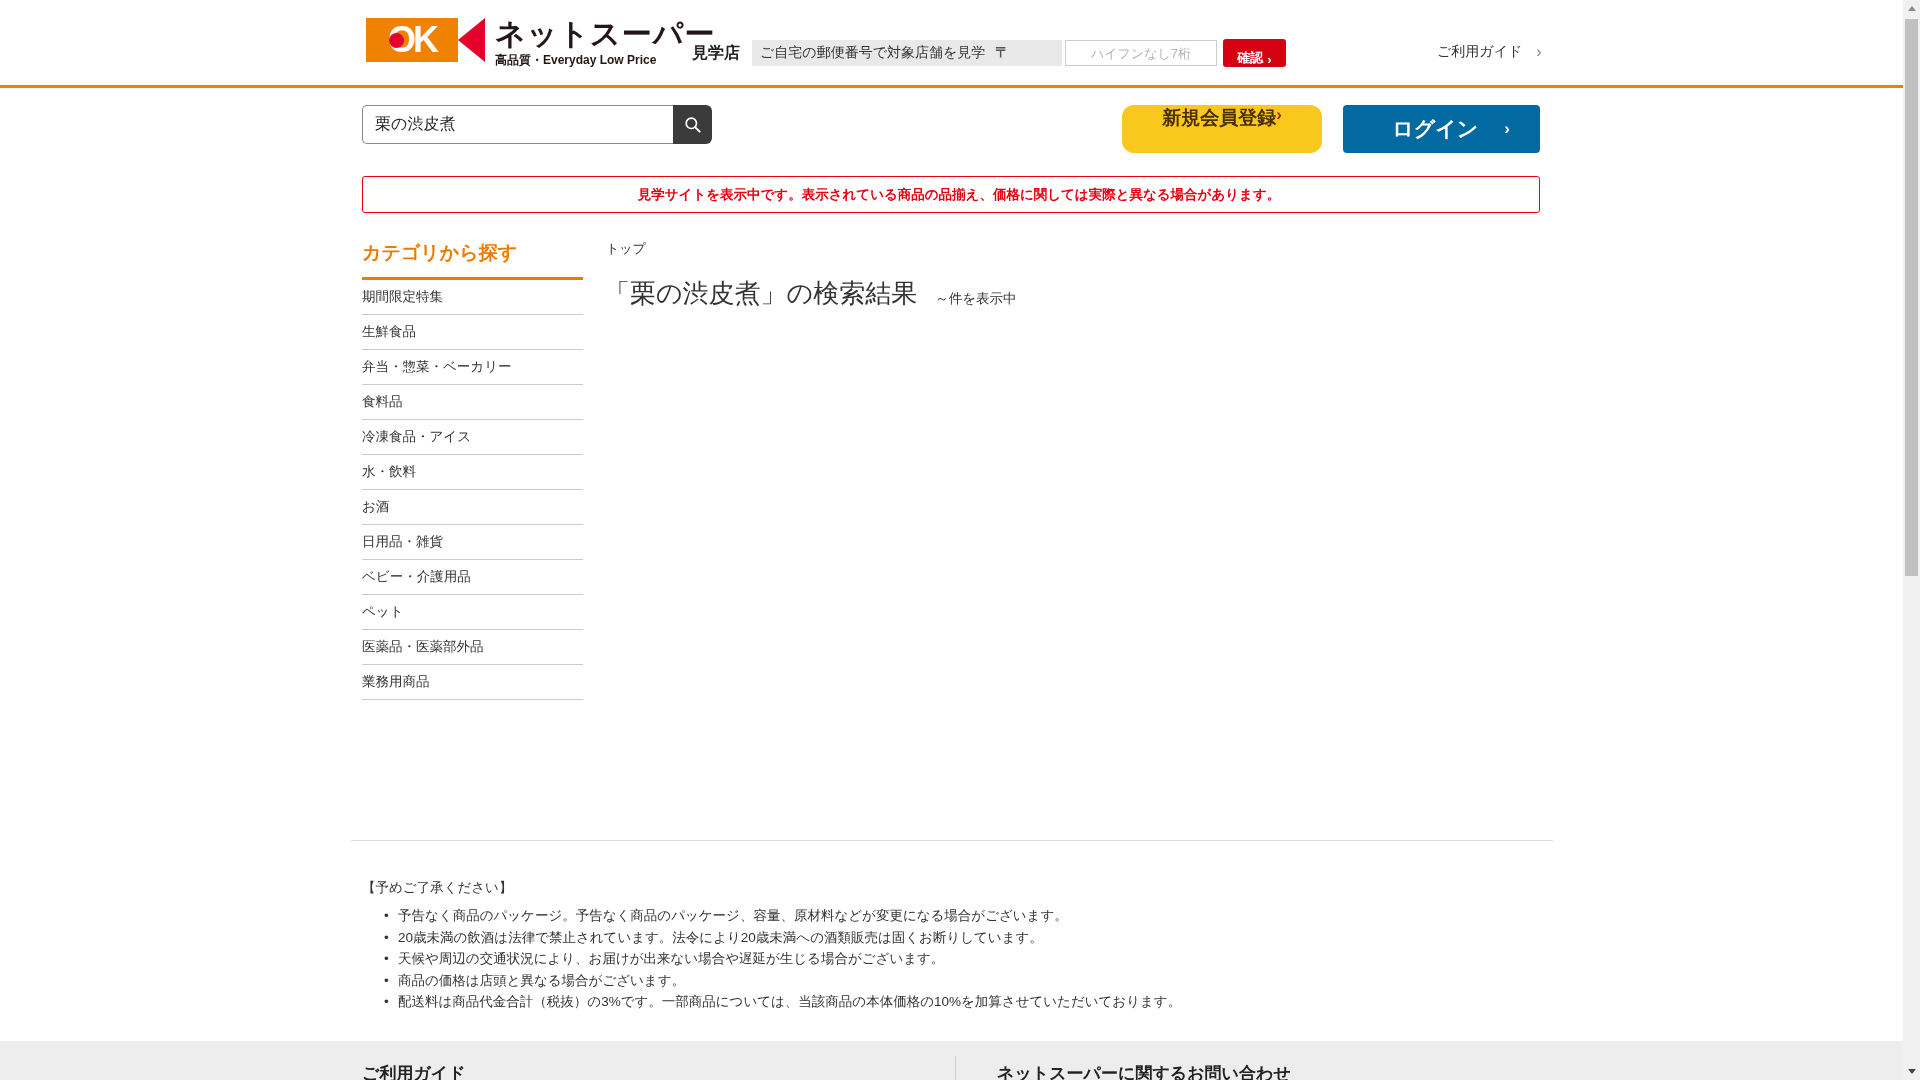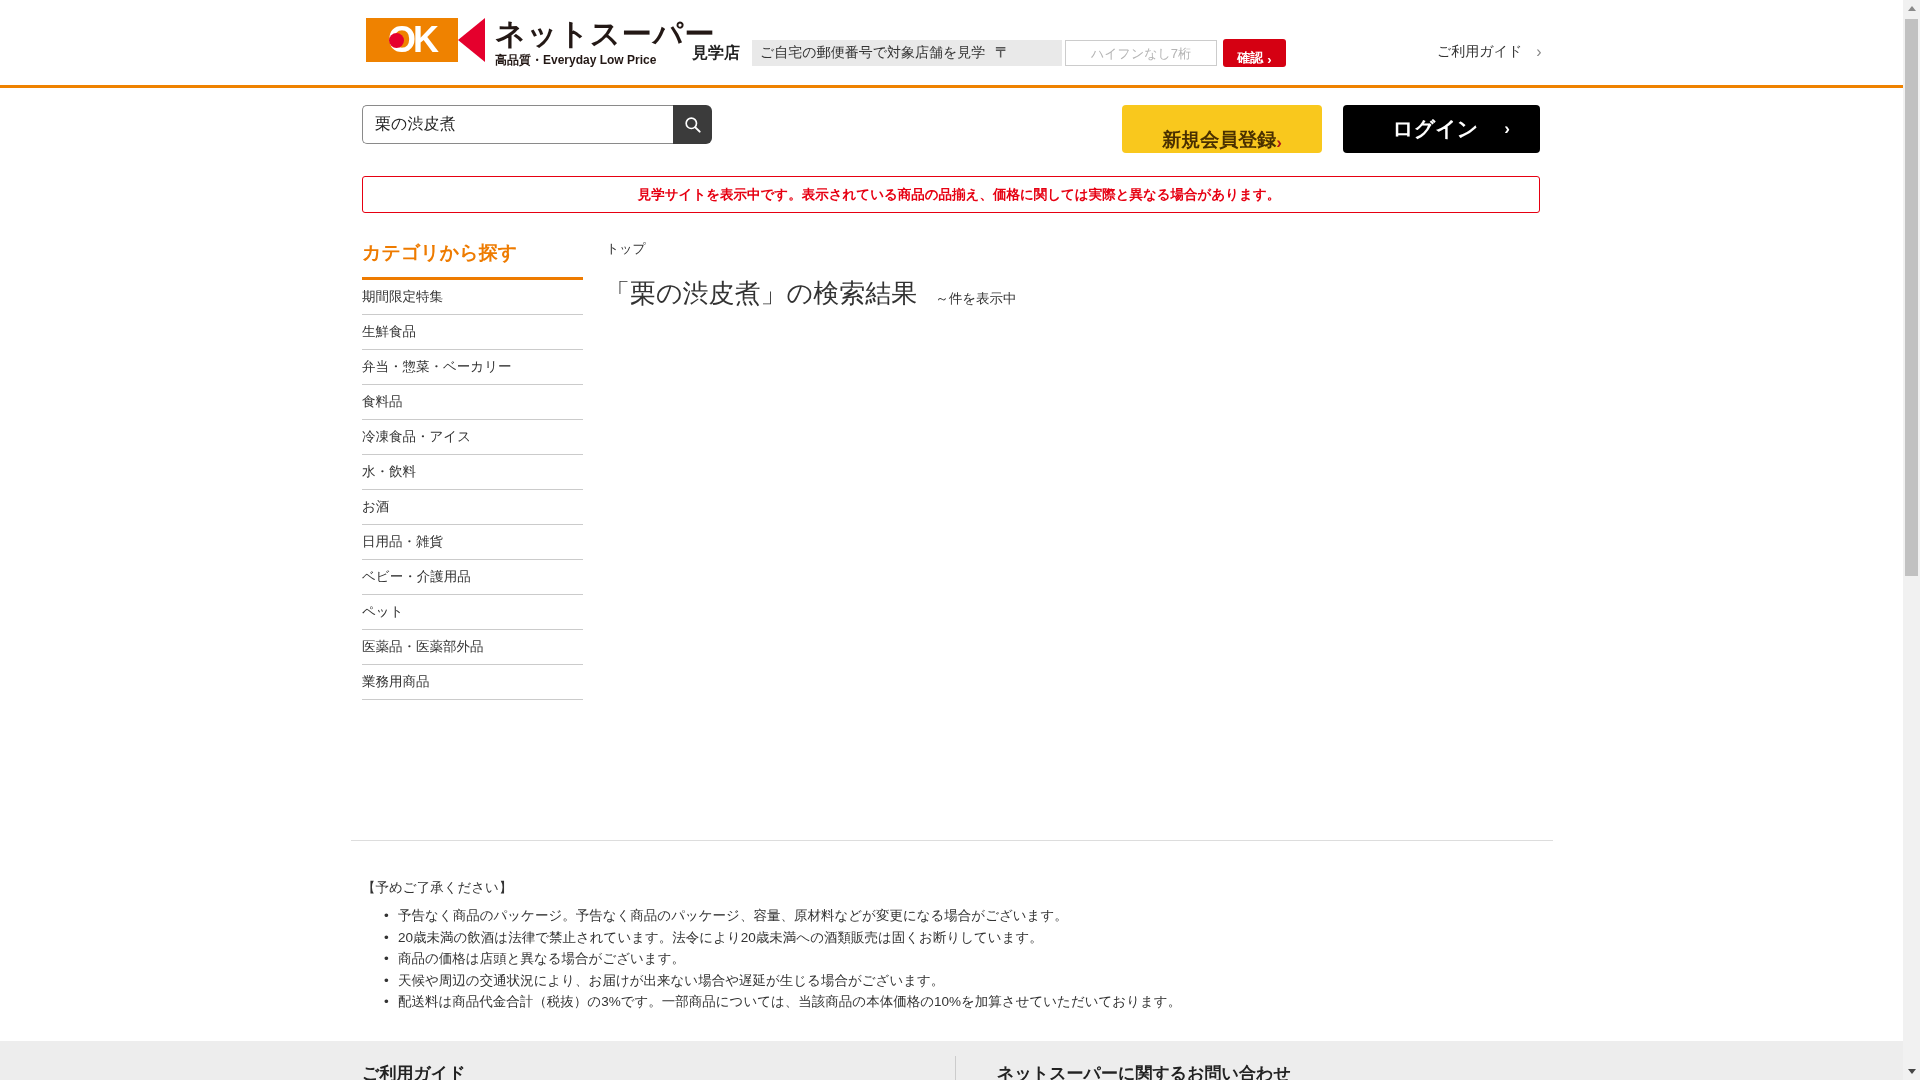--- a/index.html
+++ b/index.html
@@ -40,26 +40,26 @@
   .guide-link .chev { color:#888; font-size:16px; }
 
   
   .search-wrap { position:absolute; left:362px; top:105px; display:flex; }
   .search-input { width:311px; height:39px; border:1px solid #8a8a8a; border-right:none;
     border-radius:5px 0 0 5px; font-size:16px; color:#222; padding:16px 12px; outline:none;
     font-family:"Liberation Sans","DejaVu Sans",sans-serif; }
   .search-btn { width:39px; height:39px; background:#3b3b3b; border:none; border-radius:0 6px 6px 0;
     display:flex; align-items:center; justify-content:center; cursor:pointer; }
   .register-btn { position:absolute; left:1122px; top:105px; width:200px; height:48px;
-    background:#f9c81d; border:none; border-radius:4px; cursor:pointer;
-    display:flex; align-items:flex-end; justify-content:center; }
+    background:#f9c81d; border:none; border-radius:12px; cursor:pointer;
+    display:flex; align-items:flex-start; justify-content:center; }
   .register-btn .lbl { font-size:19px; font-weight:bold; color:#4a3000; }
   .register-btn .chev { font-size:17px; font-weight:bold; color:#b0181c; }
   .login-btn { position:absolute; left:1343px; top:105px; width:197px; height:48px;
-    background:#000000; border:none; border-radius:4px; cursor:pointer;
+    background:#0369a1; border:none; border-radius:4px; cursor:pointer;
     display:flex; align-items:center; justify-content:center; gap:26px;padding-left:19px; }
   .login-btn .lbl { font-size:21px; font-weight:bold; color:#fff; }
   .login-btn .chev { font-size:17px; font-weight:bold; color:#fff; }
 
   
   .notice { position:absolute; left:362px; top:176px; width:1178px; height:37px; background:#fff;
     border:1px solid #e60012; border-radius:3px; display:flex; align-items:center; justify-content:center;
     font-size:13.5px; font-weight:bold; color:#e60012;padding-left:16px; }
 
   
@@ -185,22 +185,22 @@
     <span class="result-count">～件を表示中</span>
   </div>
 
   <div class="content-divider"></div>
 
   <div class="notes">
     <div class="notes-heading">【予めご了承ください】</div>
     <ul class="notes-list">
       <li>予告なく商品のパッケージ。予告なく商品のパッケージ、容量、原材料などが変更になる場合がございます。</li>
       <li>20歳未満の飲酒は法律で禁止されています。法令により20歳未満への酒類販売は固くお断りしています。</li>
+      <li>天候や周辺の交通状況により、お届けが出来ない場合や遅延が生じる場合がございます。</li>
       <li>商品の価格は店頭と異なる場合がございます。</li>
-      <li>天候や周辺の交通状況により、お届けが出来ない場合や遅延が生じる場合がございます。</li>
       <li>配送料は商品代金合計（税抜）の3%です。一部商品については、当該商品の本体価格の10%を加算させていただいております。</li>
     </ul>
   </div>
 
   <div class="footer">
     <div class="footer-guide">ご利用ガイド</div>
     <div class="footer-divider"></div>
     <div class="footer-contact">ネットスーパーに関するお問い合わせ</div>
   </div>
 

